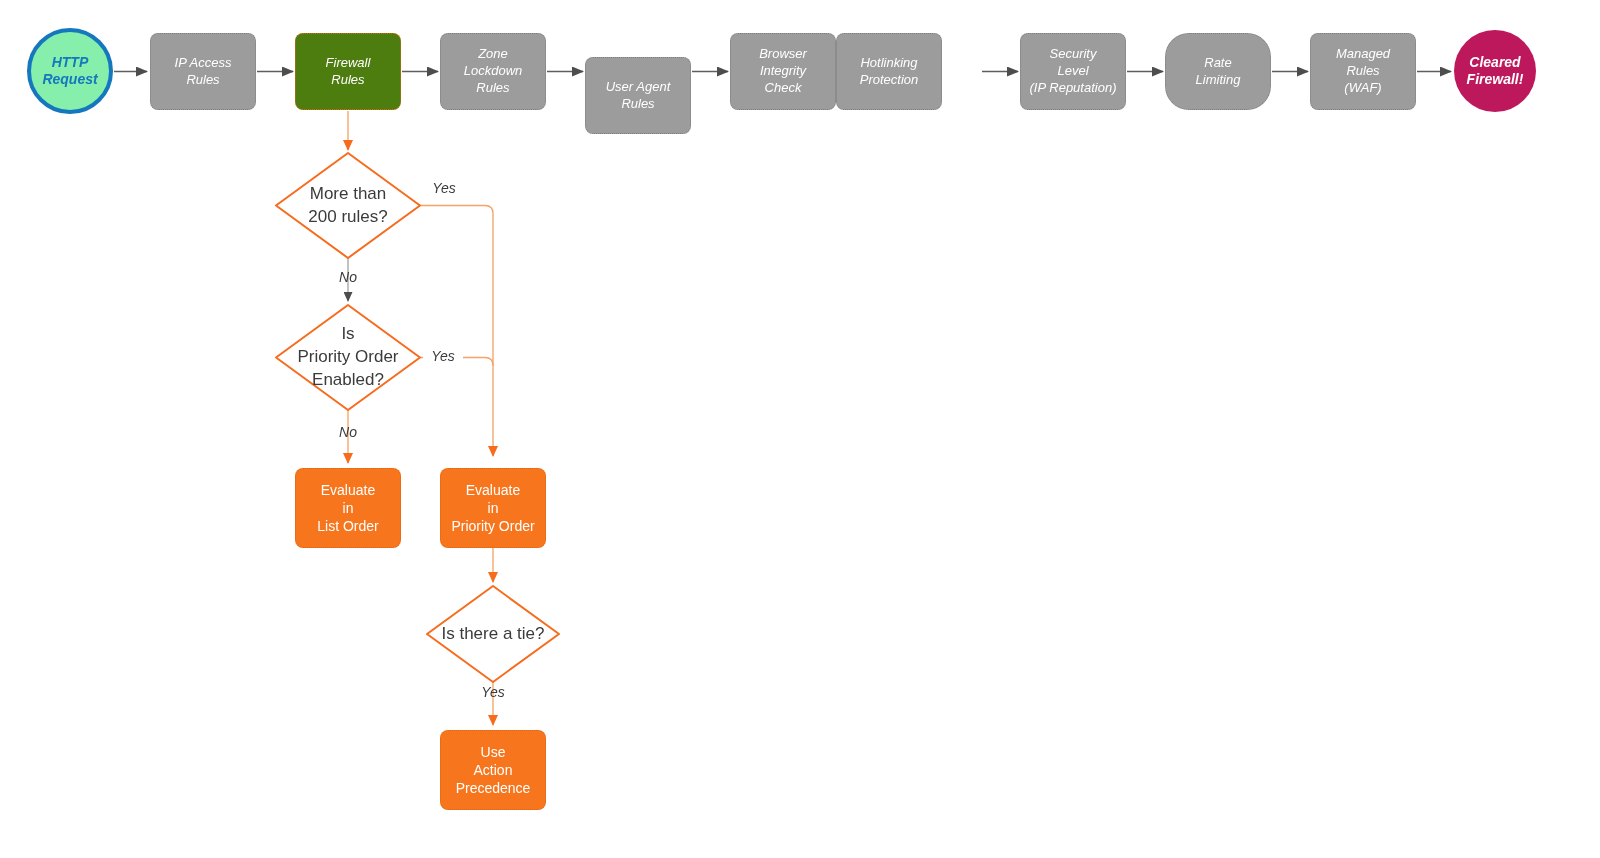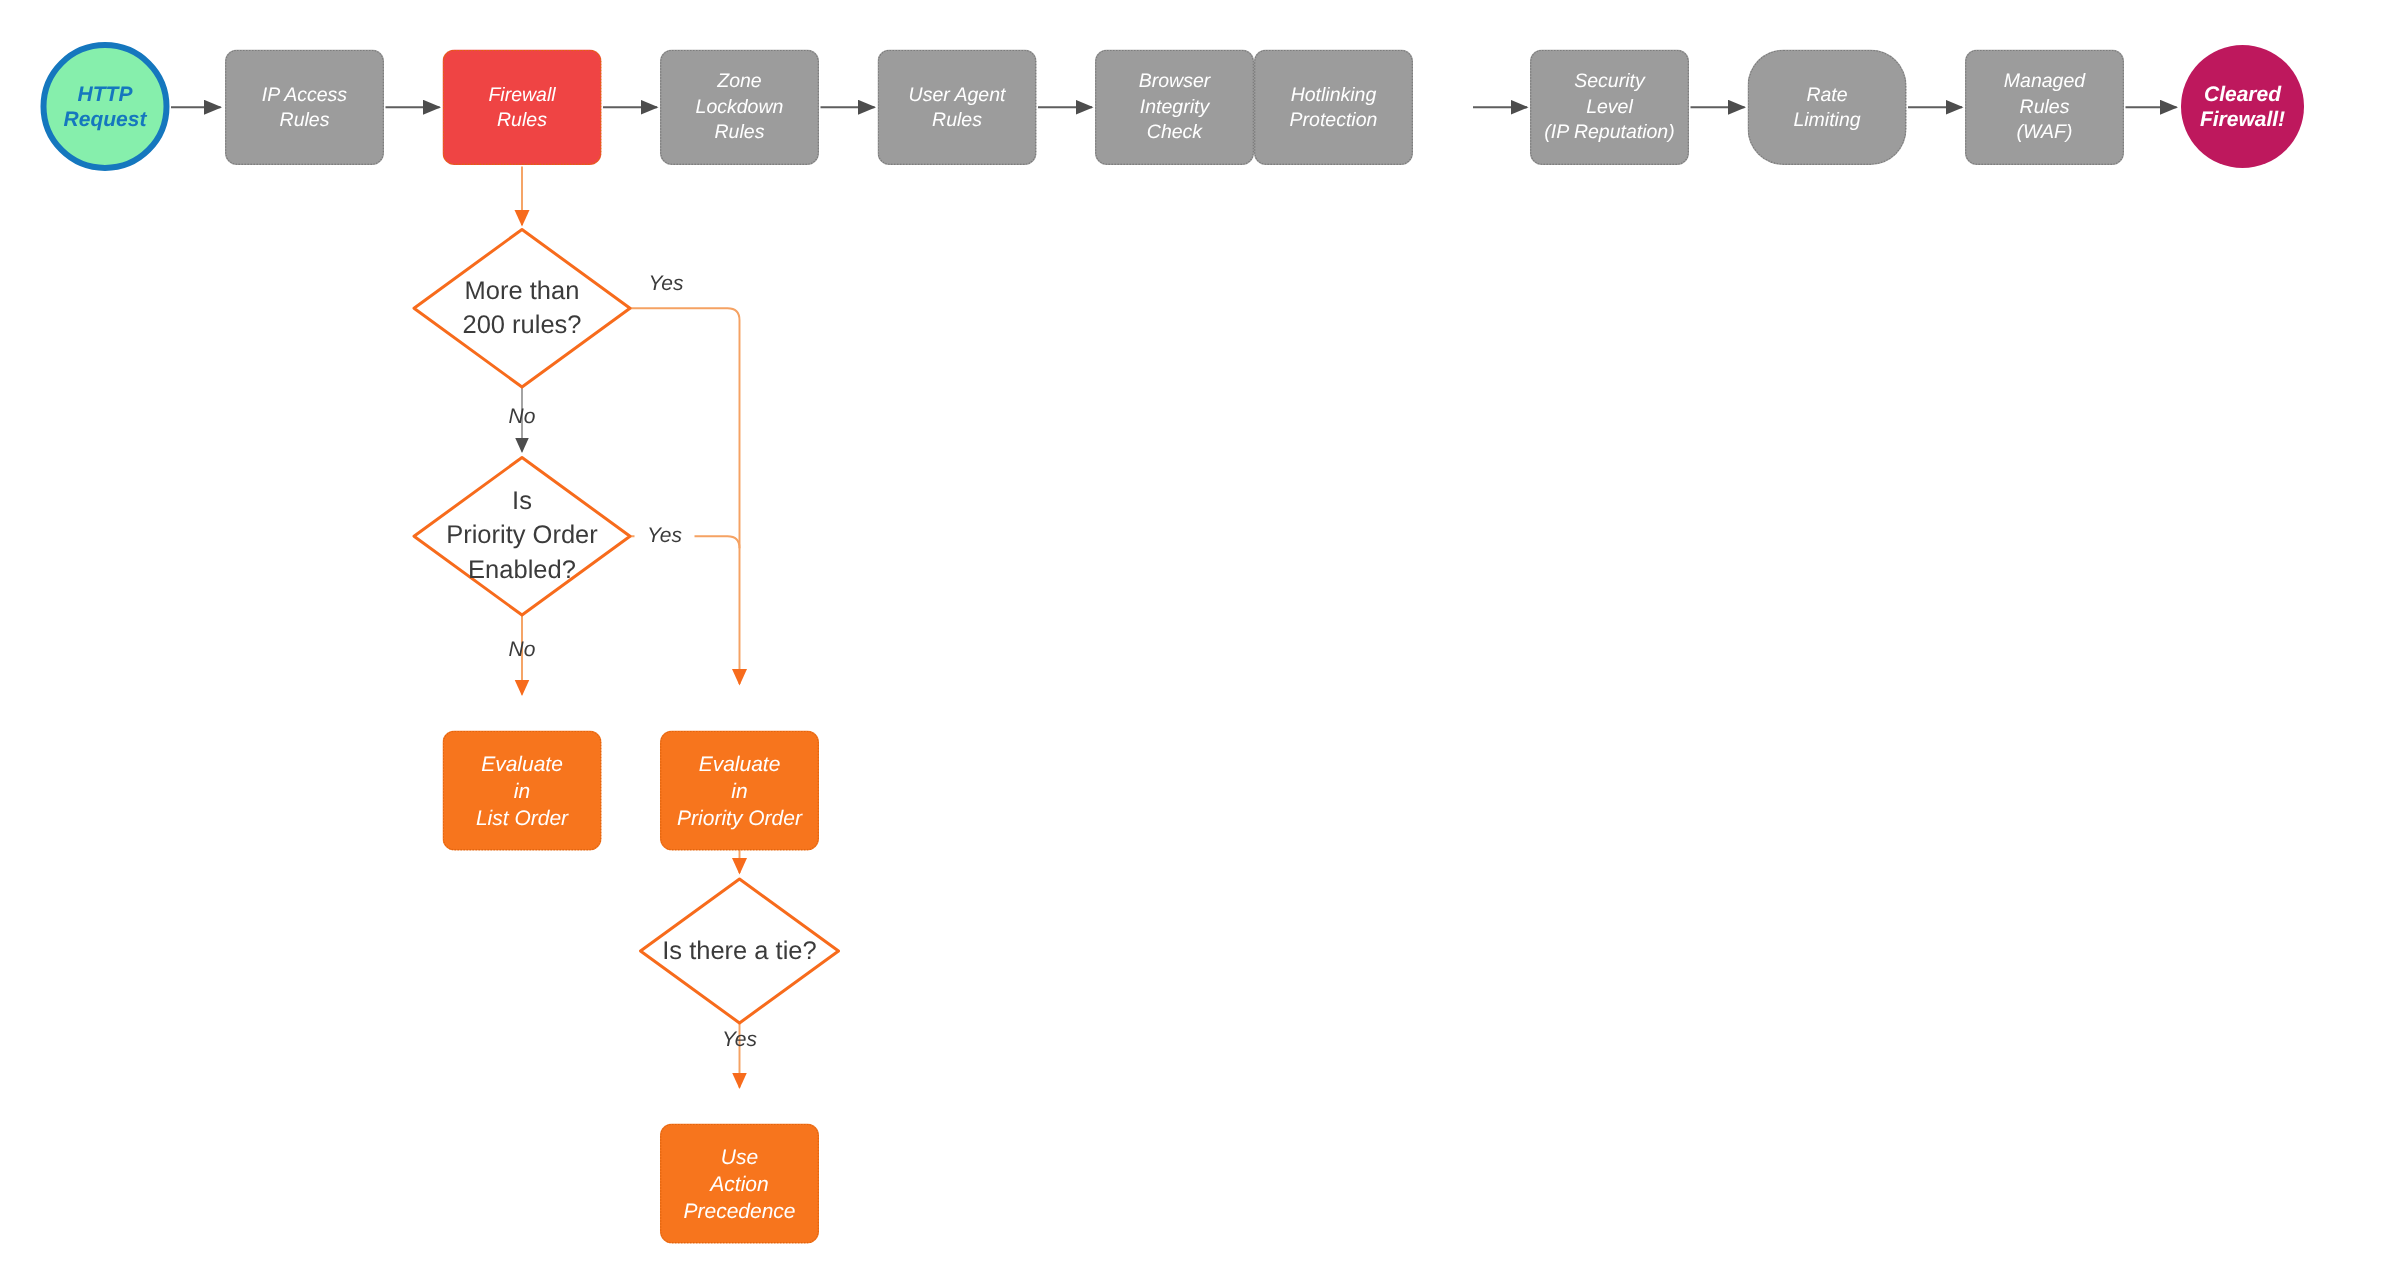--- a/index.html
+++ b/index.html
@@ -25,21 +25,21 @@
     align-items: center;
     justify-content: center;
     text-align: center;
     font-style: italic;
     font-size: 13px;
     line-height: 1.3;
     white-space: pre-line;
     color: #ffffff;
   }
   .pnode.gray   { background: #9c9c9c; border: 1px dotted #7d7d7d; }
-  .pnode.orange { background: #ef4444; border: 1px dotted #e2650f; }
+  .pnode.orange { background: #4d7c0f; border: 1px dotted #e2650f; }
 
   
   .circle {
     position: absolute;
     box-sizing: border-box;
     border-radius: 50%;
     display: flex;
     align-items: center;
     justify-content: center;
     text-align: center;
@@ -65,25 +65,23 @@
     height: 80px;
     box-sizing: border-box;
     background: #f7751d;
     border: 1px dotted #e2650f;
     border-radius: 8px;
     display: flex;
     align-items: center;
     justify-content: center;
     text-align: center;
     color: #ffffff;
-    font-style: italic;
     font-size: 14px;
     line-height: 1.3;
     white-space: pre-line;
-    margin-top: 19px;
   }
 
   
   .dtext {
     position: absolute;
     display: flex;
     align-items: center;
     justify-content: center;
     text-align: center;
     color: #3b3b3b;
@@ -162,21 +160,21 @@
   <div class="circle end">Cleared
 Firewall!</div>
 
   <div class="pnode gray" style="left:150px;">IP Access
 Rules</div>
   <div class="pnode orange" style="left:295px;">Firewall
 Rules</div>
   <div class="pnode gray" style="left:440px;">Zone
 Lockdown
 Rules</div>
-  <div class="pnode gray" style="left:585px;">User Agent
+  <div class="pnode gray" style="left:585px;margin-top:24px;">User Agent
 Rules</div>
   <div class="pnode gray" style="left:730px;">Browser
 Integrity
 Check</div>
   <div class="pnode gray" style="left:836px;">Hotlinking
 Protection</div>
   <div class="pnode gray" style="left:1020px;">Security
 Level
 (IP Reputation)</div>
   <div class="pnode gray" style="left:1165px;border-radius:24px;">Rate

